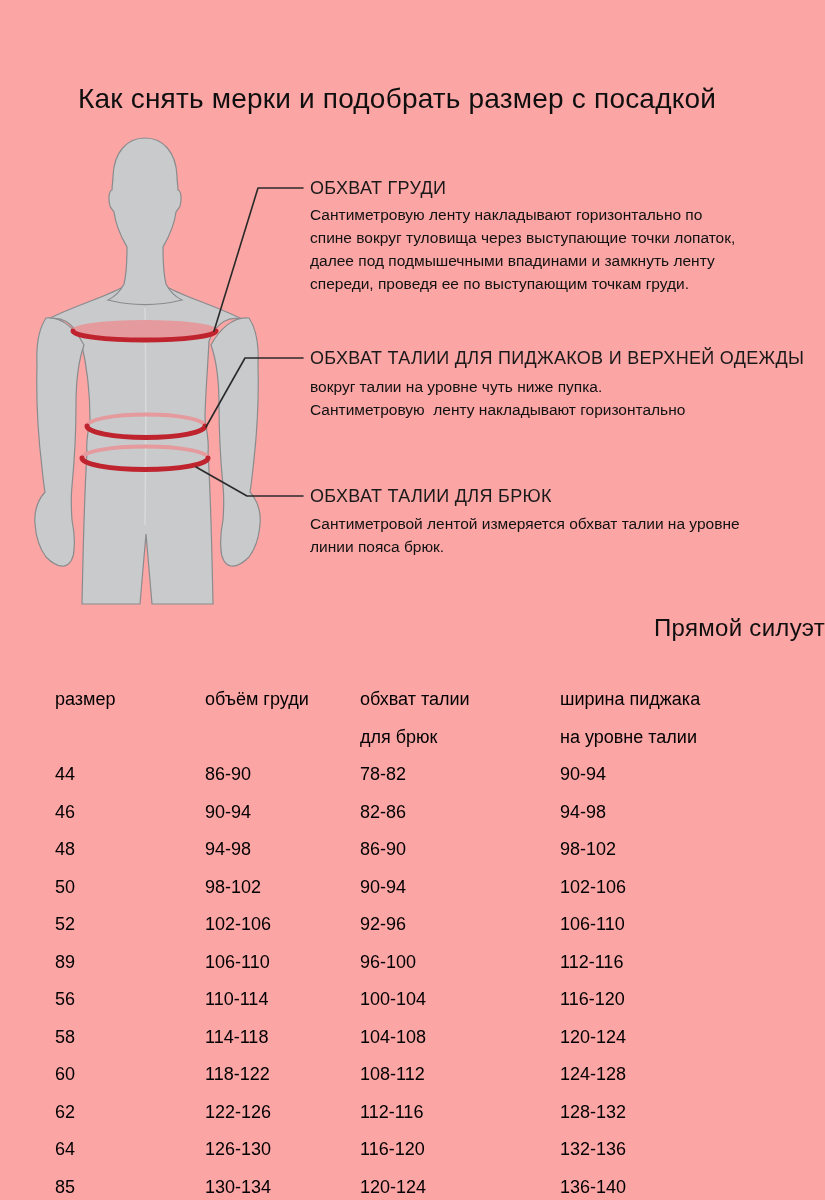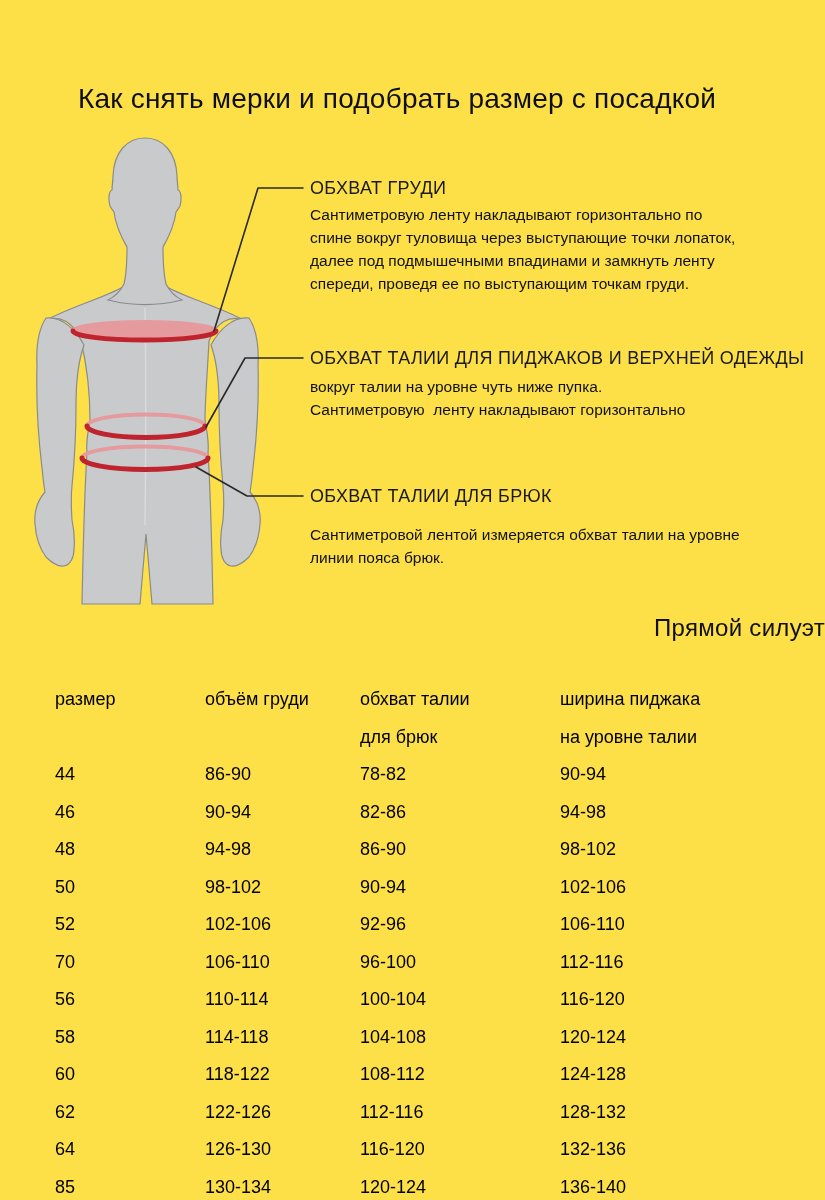--- a/index.html
+++ b/index.html
@@ -1,17 +1,17 @@
 <!DOCTYPE html>
 <html style="--body-fill: #c9cacc; --body-outline: #8a8b8d; --band-red: #bf232e; --band-pink: #e59a9e; --leader-line: #2a2a2a;"><head>
 <meta charset="utf-8">
 <style>
   html,body{margin:0;padding:0;background:#fff;}
   .canvas{
-    position:relative;width:825px;height:1200px;background:#fde047;overflow:hidden;
+    position:relative;width:825px;height:1200px;background:#fca5a5;overflow:hidden;
     font-family:"Liberation Sans","DejaVu Sans",sans-serif;color:#0f0f0f;
   }
   .page-title{
     position:absolute;left:78px;top:84px;font-size:28px;line-height:30px;
     font-weight:400;white-space:nowrap;letter-spacing:0.2px;
   }
   .fig-svg{position:absolute;left:0;top:0;}
   .body-shape{fill:var(--body-fill);stroke:var(--body-outline);stroke-width:1.2;}
   .seam{fill:none;stroke:#d9dadb;stroke-width:1.4;}
   .band-fill{fill:var(--band-pink);stroke:#cf5a62;stroke-width:1;}
@@ -21,21 +21,21 @@
   .ann-title{
     position:absolute;left:310px;font-size:18px;line-height:20px;color:#1a1a1a;
     white-space:pre;letter-spacing:0.3px;
   }
   .ann-desc{
     position:absolute;left:310px;font-size:15.5px;line-height:23px;color:#111;
     white-space:pre;
   }
   #ann1-title{top:178px;} #ann1-desc{top:203px;}
   #ann2-title{top:348px;} #ann2-desc{top:375px;}
-  #ann3-title{top:486px;} #ann3-desc{top:512px;margin-top:11px;}
+  #ann3-title{top:486px;} #ann3-desc{top:512px;}
   .tbl-title{
     position:absolute;left:0;right:0;top:614px;text-align:right;
     font-size:24px;font-weight:400;letter-spacing:0.3px;
   }
   .tbl{position:absolute;left:55px;top:661px;width:695px;font-size:18px;color:#000;}
   .trow{display:flex;height:37.5px;align-items:center;}
   .hrow{height:38px;}
   .tcell{text-align:left;margin-top:38px;}
   .c0{width:150px;} .c1{width:155px;} .c2{width:200px;} .c3{width:190px;}
 </style>
@@ -189,21 +189,21 @@
           <div class="tcell c2">90-94</div>
           <div class="tcell c3">102-106</div>
         </div>
         <div class="trow">
           <div class="tcell c0">52</div>
           <div class="tcell c1">102-106</div>
           <div class="tcell c2">92-96</div>
           <div class="tcell c3">106-110</div>
         </div>
         <div class="trow">
-          <div class="tcell c0">70</div>
+          <div class="tcell c0">89</div>
           <div class="tcell c1">106-110</div>
           <div class="tcell c2">96-100</div>
           <div class="tcell c3">112-116</div>
         </div>
         <div class="trow">
           <div class="tcell c0">56</div>
           <div class="tcell c1">110-114</div>
           <div class="tcell c2">100-104</div>
           <div class="tcell c3">116-120</div>
         </div>

